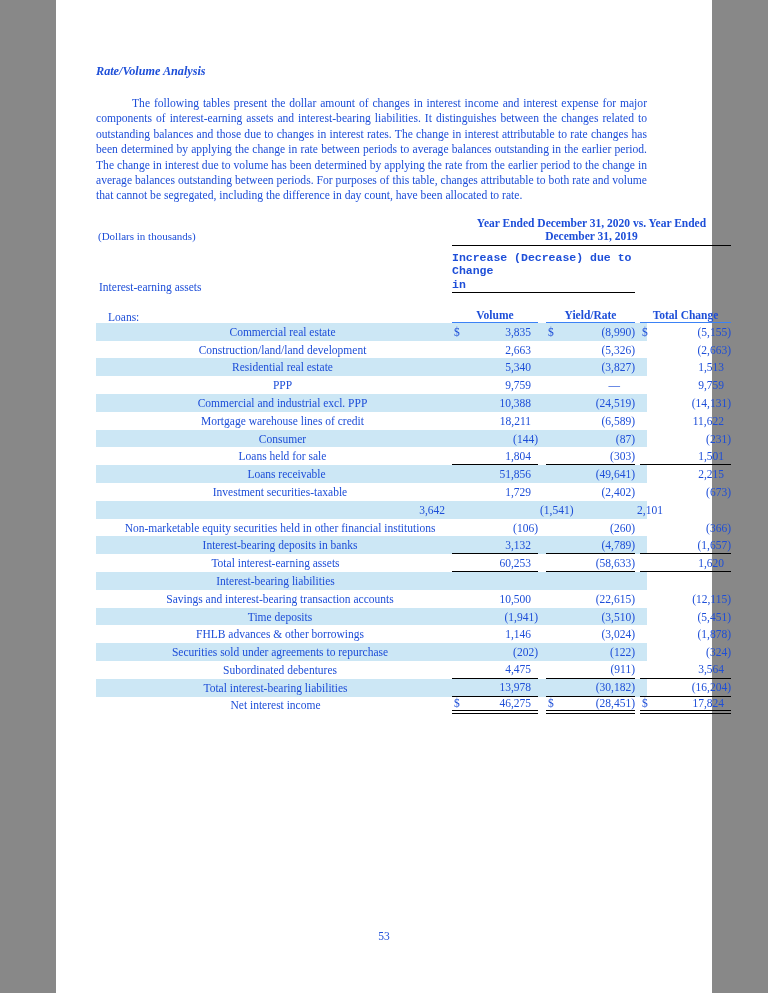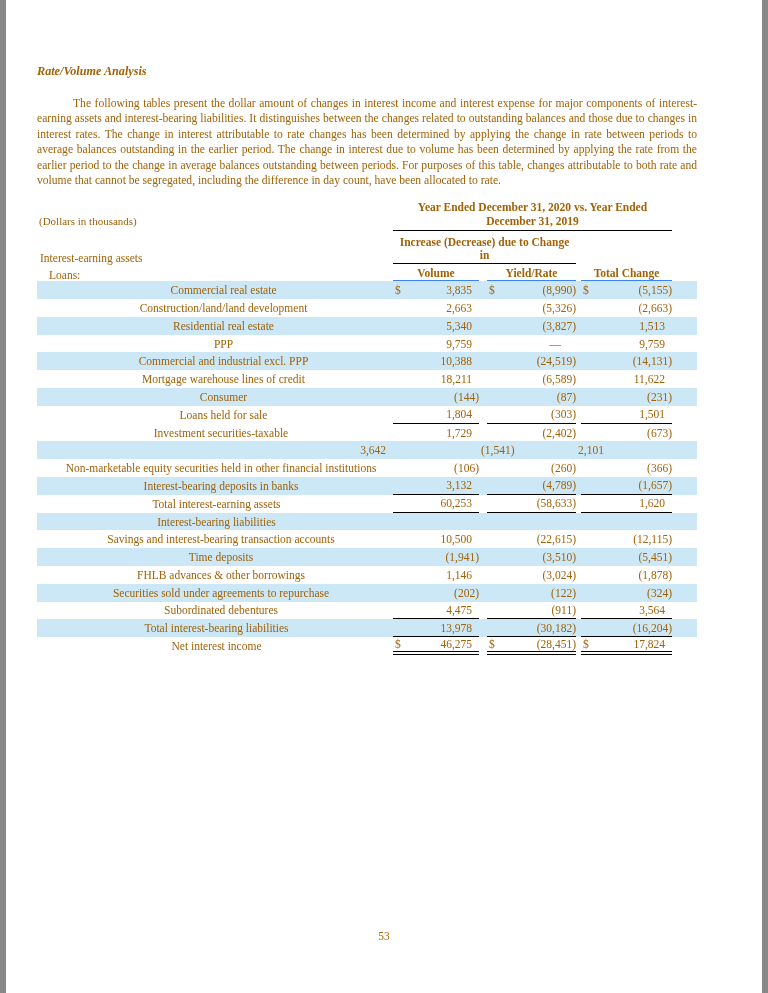--- a/index.html
+++ b/index.html
@@ -1,42 +1,42 @@
 <!DOCTYPE html>
 <html style="--hl: #cce7f5;"><head>
 <meta charset="utf-8">
 <style>
   html,body { margin:0; padding:0; background:#888; }
   * { box-sizing:border-box; }
   .page {
-    width:756px; height:993px; background:#ffffff; margin:0 auto;
-    font-family:"Liberation Serif","DejaVu Serif",serif; color:#a16207;
-    position:relative; padding:64px 65px 0 31px;
+    width:656px; height:993px; background:#ffffff; margin:0 auto;
+    font-family:"Liberation Serif","DejaVu Serif",serif; color:#1d4ed8;
+    position:relative; padding:64px 65px 0 40px;
   }
   .doc-title { font-weight:bold; font-style:italic; font-size:12.2px; }
   .intro {
     margin-top:17px; font-size:11.6px; line-height:15.4px;
     text-align:justify; text-indent:36px;
   }
   .table-wrap { margin-top:13px; font-size:11.5px; }
 
   
   .hrowA { display:grid; grid-template-columns:356px 279px; align-items:end; }
   .units { font-size:11px; padding-bottom:4px; padding-left:2px; }
   .period {
     font-weight:bold; text-align:center; border-bottom:1px solid #000;
     line-height:13.2px; padding-bottom:2px;
   }
   .hrowB { display:grid; grid-template-columns:356px 183px 96px; align-items:end; margin-top:5px; }
   .sec { padding-left:3px; white-space:nowrap; }
   .change {
-    font-weight:bold; text-align:center; border-bottom:1px solid #000;
-    line-height:13.2px; padding-bottom:1px;
+    font-weight:bold; text-align:left; border-bottom:1px solid #000;
+    line-height:13.2px; padding-bottom:1px;font-family:Liberation Mono, monospace;
   }
-  .hrowC { display:grid; grid-template-columns:356px 86px 8px 89px 5px 91px; align-items:end; margin-top:3px; }
+  .hrowC { display:grid; grid-template-columns:356px 86px 8px 89px 5px 91px; align-items:end; margin-top:16px; }
   .loans-lbl { padding-left:12px; }
   .colh { font-weight:bold; text-align:center; border-bottom:1px solid #3b82f6; padding-bottom:1px; white-space:nowrap; }
 
   
   .trow { display:grid; grid-template-columns:356px 86px 8px 89px 5px 91px; height:17.8px; align-items:center;text-align:center; }
   .hl { background:var(--hl,#cce7f5); }
   .lbl { white-space:nowrap; overflow:visible; }
   .ind0 { padding-left:3px; } .ind1 { padding-left:12px; }
   .ind2 { padding-left:17px; } .ind3 { padding-left:25px; }
   .cell { display:flex; justify-content:space-between; align-items:center; height:100%; }
@@ -216,20 +216,37 @@
           <div class="cell bs">
             <span class="cur"></span>
             <span class="num paren">(303)</span>
           </div>
           <div></div>
           <div class="cell bs">
             <span class="cur"></span>
             <span class="num">1,501</span>
           </div>
         </div>
+        <div class="trow hl">
+          <div class="lbl ind3">Loans receivable</div>
+          <div class="cell">
+            <span class="cur"></span>
+            <span class="num">51,856</span>
+          </div>
+          <div></div>
+          <div class="cell">
+            <span class="cur"></span>
+            <span class="num paren">(49,641)</span>
+          </div>
+          <div></div>
+          <div class="cell">
+            <span class="cur"></span>
+            <span class="num">2,215</span>
+          </div>
+        </div>
         <div class="trow">
           <div class="lbl ind1">Investment securities-taxable</div>
           <div class="cell">
             <span class="cur"></span>
             <span class="num">1,729</span>
           </div>
           <div></div>
           <div class="cell">
             <span class="cur"></span>
             <span class="num paren">(2,402)</span>

